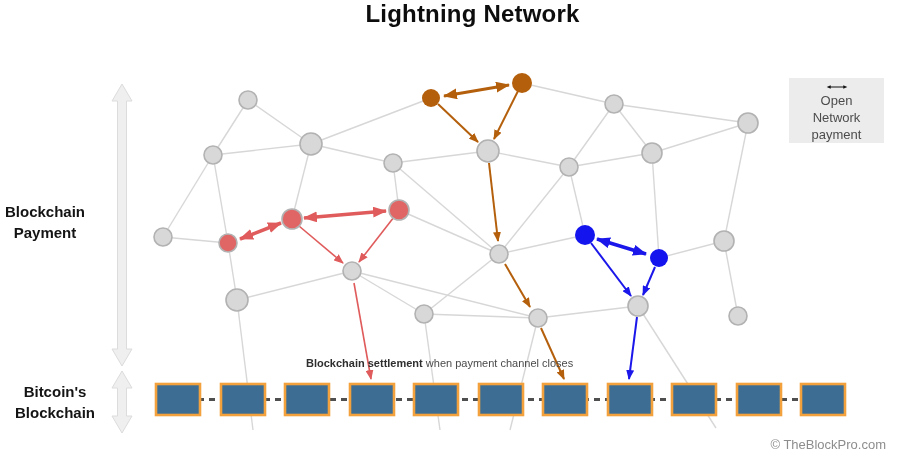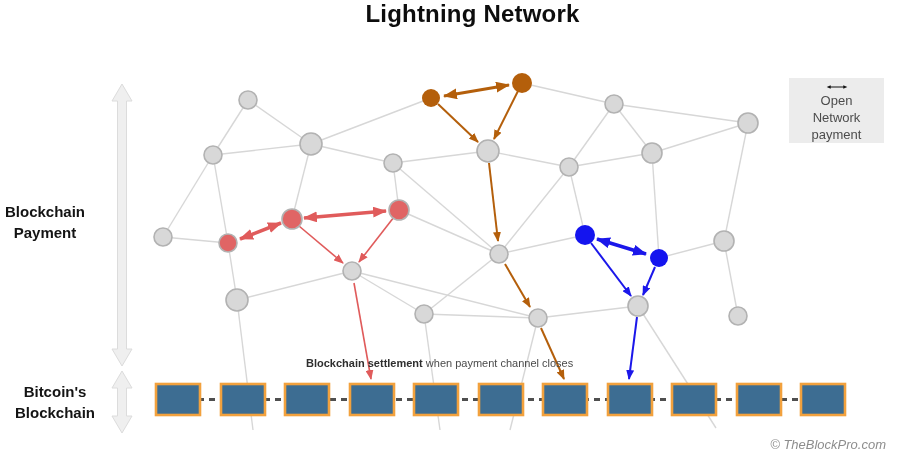--- a/index.html
+++ b/index.html
@@ -10,21 +10,21 @@
   .side-label{position:absolute;text-align:center;font-weight:bold;color:#141414;
               font-size:15px;line-height:21px;}
   .side-label.ln{left:0;width:90px;top:201px;}
   .side-label.btc{left:4px;width:102px;top:381px;}
   .legend{position:absolute;left:789px;top:78px;width:95px;height:65px;background:#ececec;
           display:flex;flex-direction:column;align-items:center;padding-top:7px;box-sizing:border-box;}
   .legend svg{display:block;margin-bottom:3px;}
   .legend-line{font-size:13px;line-height:17px;color:#4c4c4c;text-align:center;}
   .settlement{position:absolute;left:306px;top:357px;font-size:11px;color:#4a4a4a;white-space:nowrap;}
   .settlement b{color:#2e2e2e;}
-  .copyright{position:absolute;top:437px;right:24px;font-size:13px;color:#8d8d8d;font-style:italic;}
+  .copyright{position:absolute;top:437px;right:24px;font-size:13px;color:#8d8d8d;}
   svg.diagram{position:absolute;left:0;top:0;}
 </style>
 </head>
 <body>
 
 <div class="stage">
 
   <svg class="diagram" id="diagram" width="910" height="466" viewBox="0 0 910 466">
       <defs>
         <marker id="head-orange-b" markerUnits="userSpaceOnUse" markerWidth="14" markerHeight="11" refX="13" refY="5.5" orient="auto-start-reverse">

